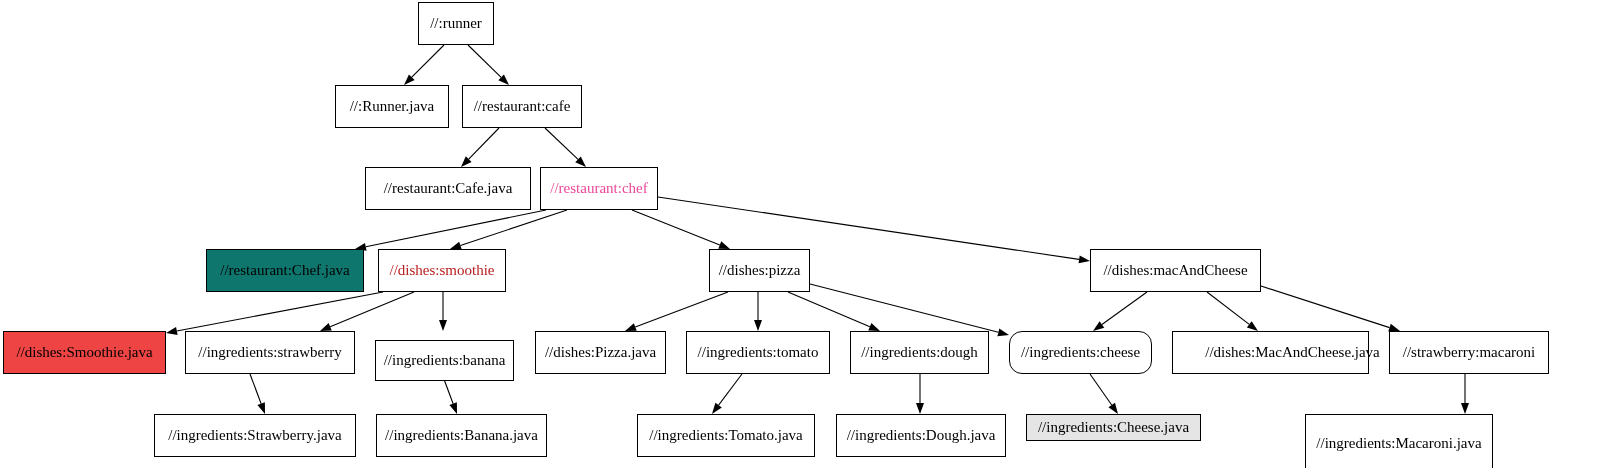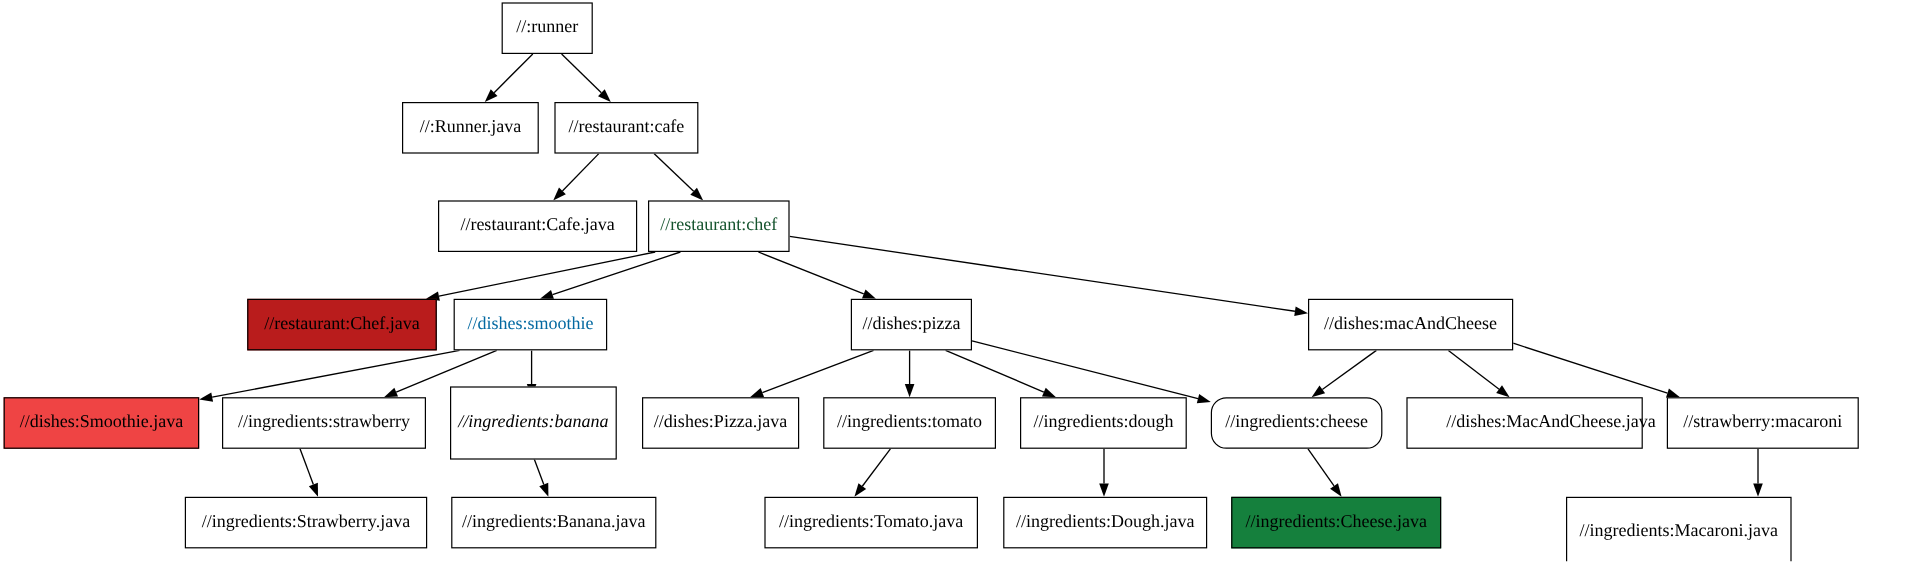--- a/index.html
+++ b/index.html
@@ -149,41 +149,41 @@
       <div class="node" style="left: 335px; top: 85px; width: 114px; height: 43px; background: rgb(255, 255, 255); border-color: rgb(0, 0, 0);">
         <span class="node-label" style="color: rgb(0, 0, 0);">//:Runner.java</span>
       </div>
       <div class="node" style="left: 462px; top: 85px; width: 120px; height: 43px; background: rgb(255, 255, 255); border-color: rgb(0, 0, 0);">
         <span class="node-label" style="color: rgb(0, 0, 0);">//restaurant:cafe</span>
       </div>
       <div class="node" style="left: 365px; top: 167px; width: 166px; height: 43px; background: rgb(255, 255, 255); border-color: rgb(0, 0, 0);">
         <span class="node-label" style="color: rgb(0, 0, 0);">//restaurant:Cafe.java</span>
       </div>
       <div class="node" style="left: 540px; top: 167px; width: 118px; height: 43px; background: rgb(255, 255, 255); border-color: rgb(0, 0, 0);">
-        <span class="node-label" style="color: #14532d; text-align: right;">//restaurant:chef</span>
-      </div>
-      <div class="node" style="left: 206px; top: 249px; width: 158px; height: 43px; background: #b91c1c; border-color: rgb(0, 0, 0);">
+        <span class="node-label" style="color: #ec4899; text-align: right;">//restaurant:chef</span>
+      </div>
+      <div class="node" style="left: 206px; top: 249px; width: 158px; height: 43px; background: #0f766e; border-color: rgb(0, 0, 0);">
         <span class="node-label" style="color: rgb(0, 0, 0);">//restaurant:Chef.java</span>
       </div>
       <div class="node" style="left: 378px; top: 249px; width: 128px; height: 43px; background: rgb(255, 255, 255); border-color: rgb(0, 0, 0);">
-        <span class="node-label" style="color: #0369a1;">//dishes:smoothie</span>
+        <span class="node-label" style="color: #b91c1c;">//dishes:smoothie</span>
       </div>
       <div class="node" style="left: 709px; top: 249px; width: 101px; height: 43px; background: rgb(255, 255, 255); border-color: rgb(0, 0, 0);">
         <span class="node-label" style="color: rgb(0, 0, 0);">//dishes:pizza</span>
       </div>
       <div class="node" style="left: 1090px; top: 249px; width: 171px; height: 43px; background: rgb(255, 255, 255); border-color: rgb(0, 0, 0);">
         <span class="node-label" style="color: rgb(0, 0, 0);">//dishes:macAndCheese</span>
       </div>
       <div class="node" style="left: 3px; top: 331px; width: 163px; height: 43px; background: #ef4444; border-color: rgb(0, 0, 0);">
         <span class="node-label" style="color: rgb(0, 0, 0);">//dishes:Smoothie.java</span>
       </div>
       <div class="node" style="left: 185px; top: 331px; width: 170px; height: 43px; background: rgb(255, 255, 255); border-color: rgb(0, 0, 0);">
         <span class="node-label" style="color: rgb(0, 0, 0);">//ingredients:strawberry</span>
       </div>
-      <div class="node" style="left: 375px; top: 322px; width: 139px; height: 61px; background: rgb(255, 255, 255); border-color: rgb(0, 0, 0); font-style: italic;">
+      <div class="node" style="left: 375px; top: 340px; width: 139px; height: 41px; background: rgb(255, 255, 255); border-color: rgb(0, 0, 0);">
         <span class="node-label" style="color: rgb(0, 0, 0);">//ingredients:banana</span>
       </div>
       <div class="node" style="left: 535px; top: 331px; width: 131px; height: 43px; background: rgb(255, 255, 255); border-color: rgb(0, 0, 0);">
         <span class="node-label" style="color: rgb(0, 0, 0);">//dishes:Pizza.java</span>
       </div>
       <div class="node" style="left: 686px; top: 331px; width: 144px; height: 43px; background: rgb(255, 255, 255); border-color: rgb(0, 0, 0);">
         <span class="node-label" style="color: rgb(0, 0, 0);">//ingredients:tomato</span>
       </div>
       <div class="node" style="left: 850px; top: 331px; width: 139px; height: 43px; background: rgb(255, 255, 255); border-color: rgb(0, 0, 0);">
         <span class="node-label" style="color: rgb(0, 0, 0);">//ingredients:dough</span>
@@ -202,20 +202,20 @@
       </div>
       <div class="node" style="left: 376px; top: 414px; width: 171px; height: 43px; background: rgb(255, 255, 255); border-color: rgb(0, 0, 0);">
         <span class="node-label" style="color: rgb(0, 0, 0);">//ingredients:Banana.java</span>
       </div>
       <div class="node" style="left: 637px; top: 414px; width: 178px; height: 43px; background: rgb(255, 255, 255); border-color: rgb(0, 0, 0);">
         <span class="node-label" style="color: rgb(0, 0, 0);">//ingredients:Tomato.java</span>
       </div>
       <div class="node" style="left: 836px; top: 414px; width: 170px; height: 43px; background: rgb(255, 255, 255); border-color: rgb(0, 0, 0);">
         <span class="node-label" style="color: rgb(0, 0, 0);">//ingredients:Dough.java</span>
       </div>
-      <div class="node" style="left: 1026px; top: 414px; width: 175px; height: 43px; background: #15803d; border-color: rgb(0, 0, 0);">
+      <div class="node" style="left: 1026px; top: 414px; width: 175px; height: 27px; background: #e5e5e5; border-color: rgb(0, 0, 0);">
         <span class="node-label" style="color: rgb(0, 0, 0);">//ingredients:Cheese.java</span>
       </div>
       <div class="node" style="left: 1305px; top: 414px; width: 188px; height: 58px; background: rgb(255, 255, 255); border-color: rgb(0, 0, 0);">
         <span class="node-label" style="color: rgb(0, 0, 0);">//ingredients:Macaroni.java</span>
       </div>
     </div>
 </div>
 
 </body></html>

